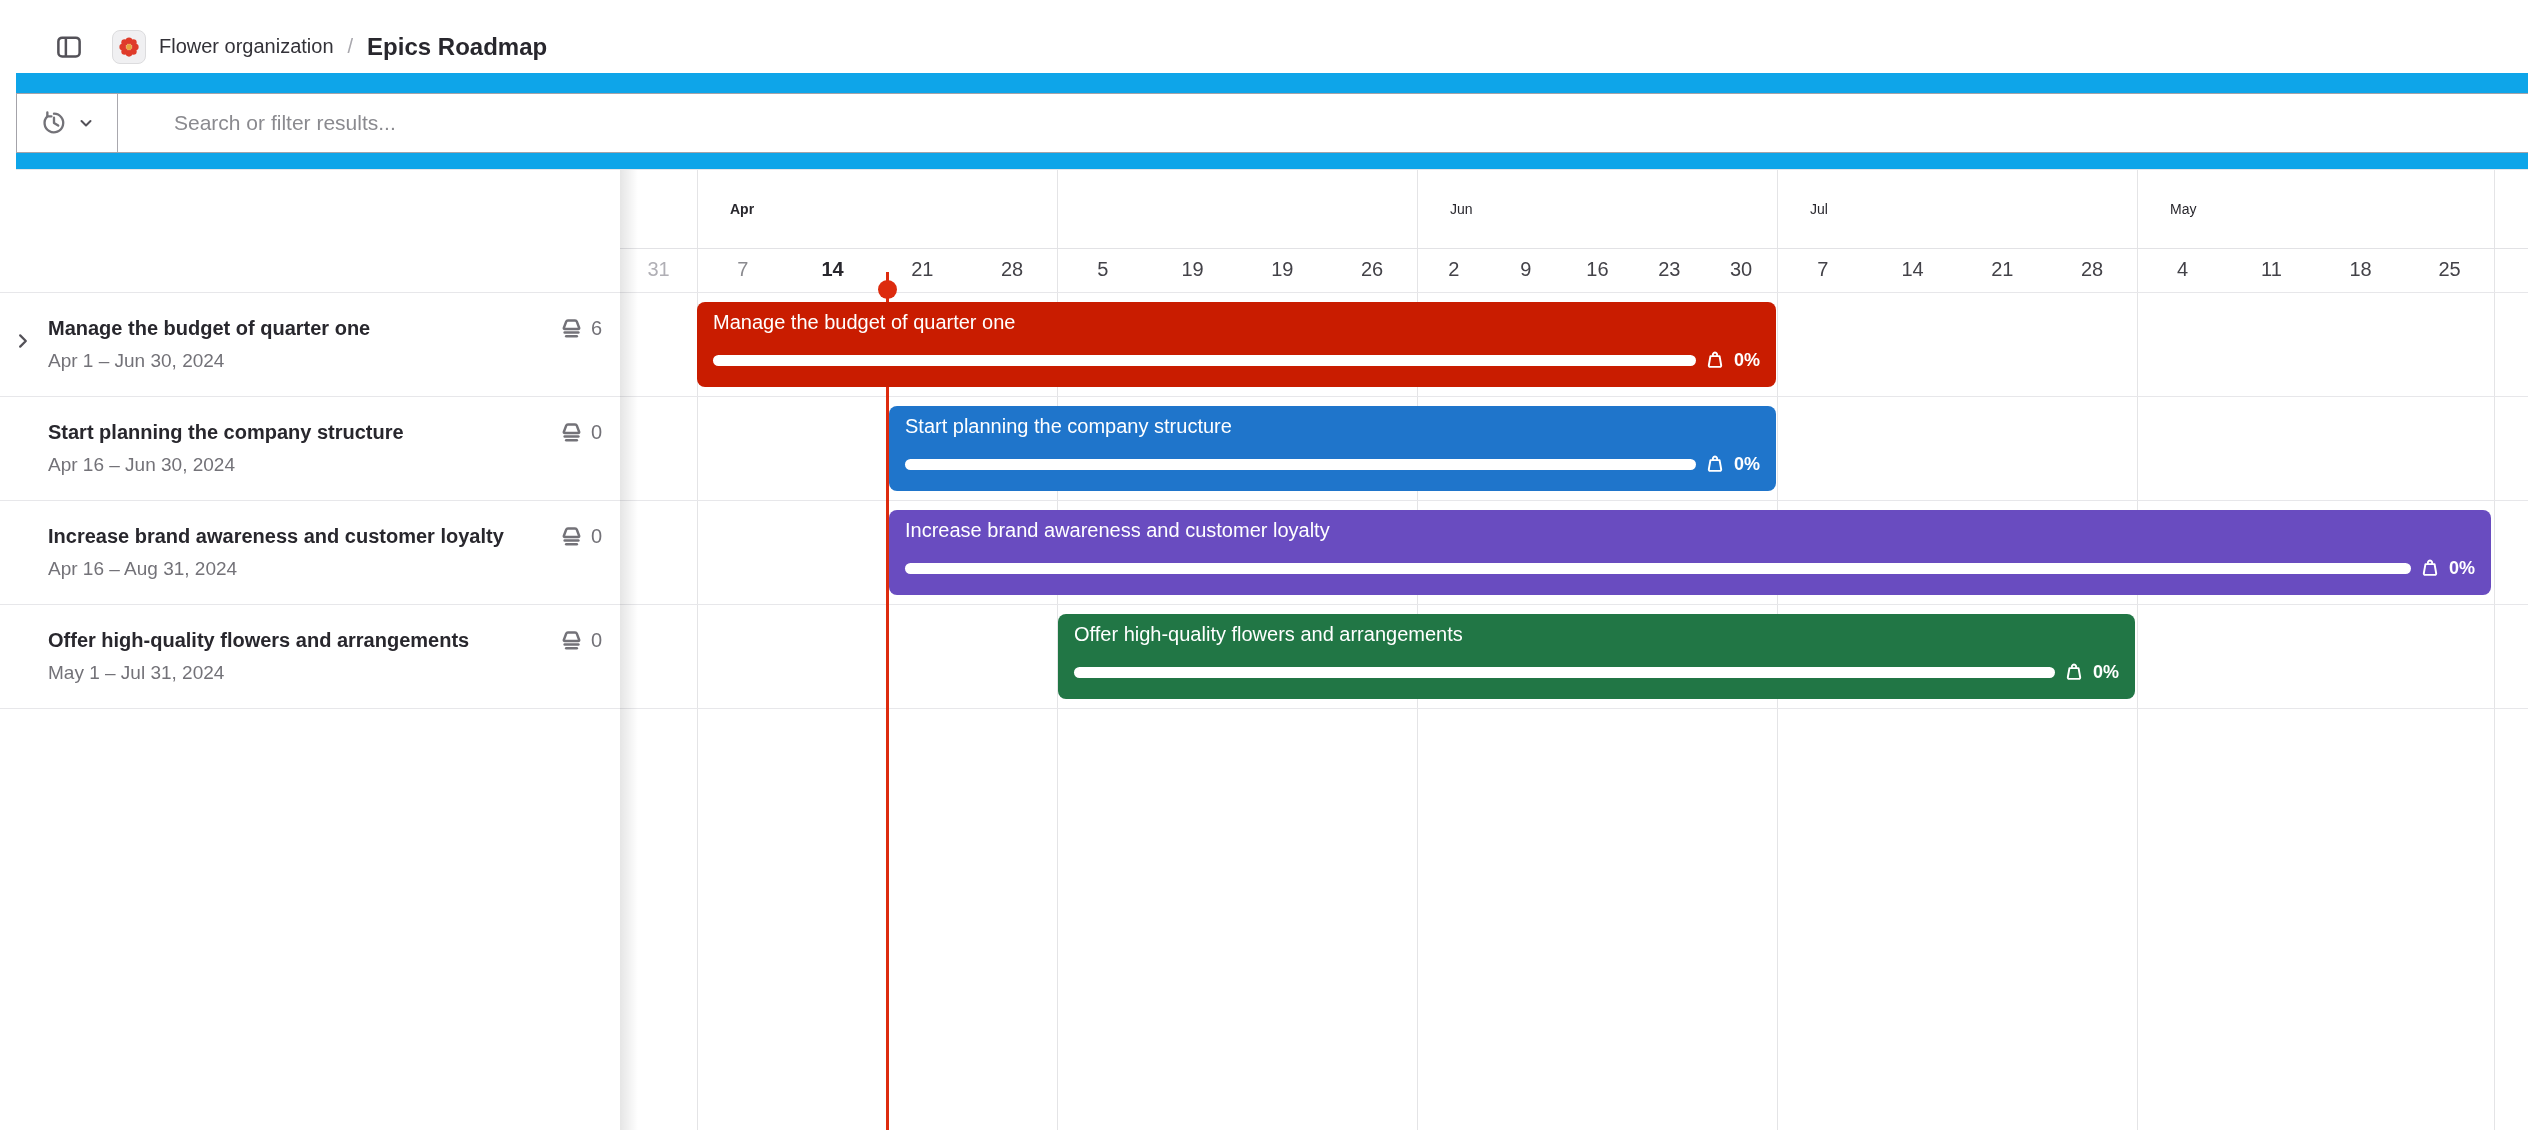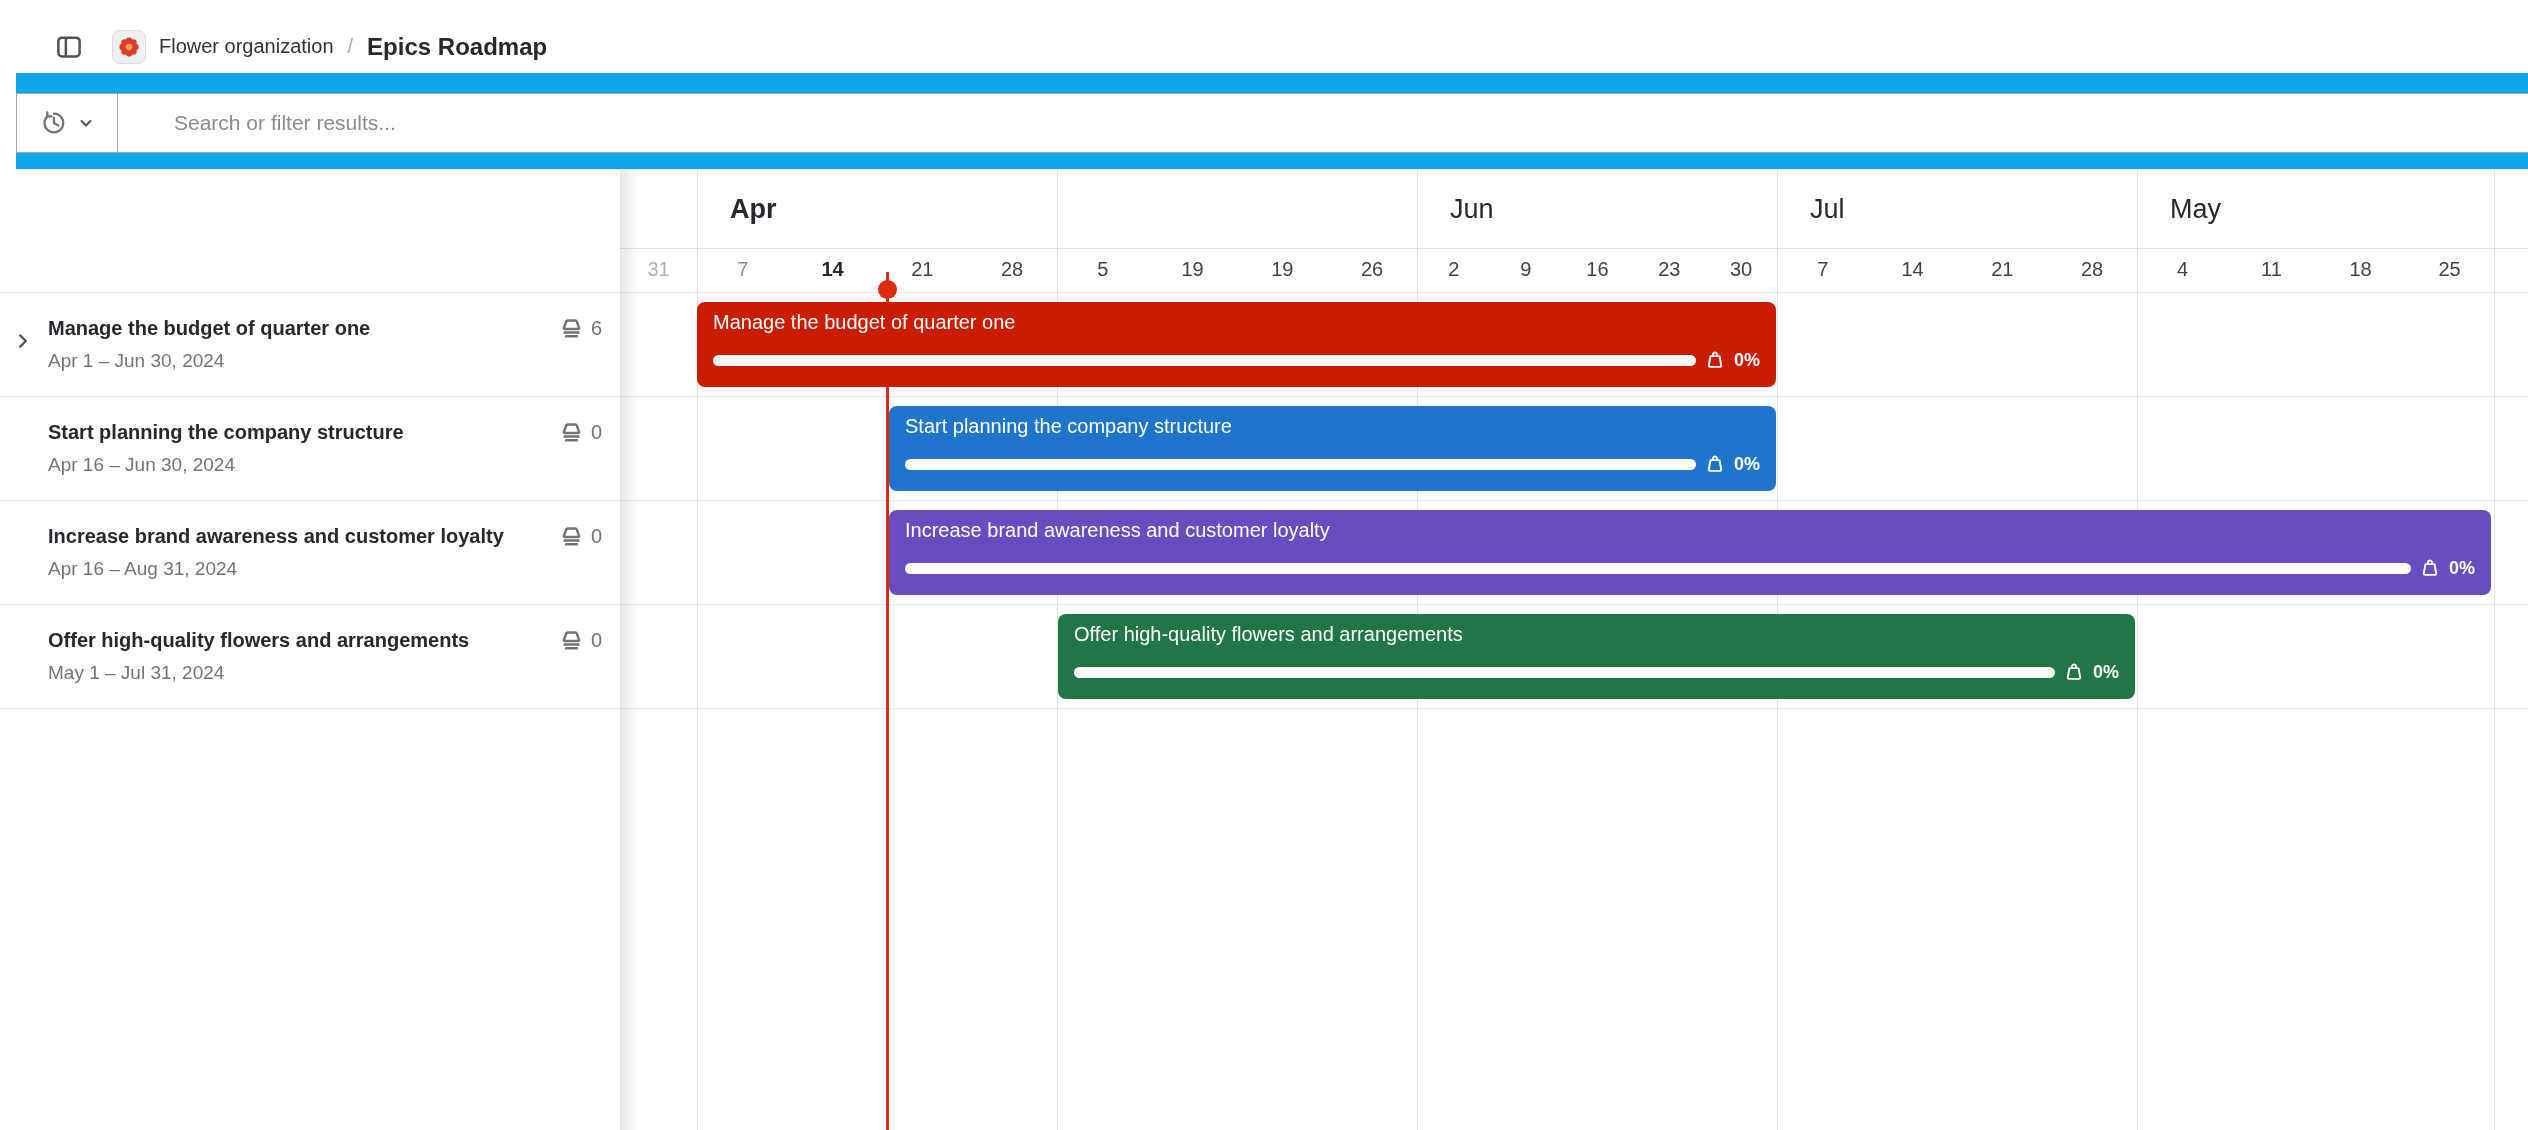--- a/index.html
+++ b/index.html
@@ -32,21 +32,21 @@
   
   .roadmap{position:absolute;top:170px;left:0;right:0;bottom:0;background:#fff;}
   .vline{position:absolute;top:0;bottom:0;width:1px;background:#e4e4e6;}
   .hline{position:absolute;left:0;right:0;height:1px;background:#e7e7ea;}
   .hline.chart-only{left:620px;background:#e2e2e5;}
   .list-shadow{position:absolute;left:620px;top:0;bottom:0;width:18px;
                background:linear-gradient(to right,rgba(0,0,0,0.10),rgba(0,0,0,0));}
 
   .months{position:absolute;left:620px;top:0;right:0;height:78px;}
   .month{position:absolute;top:0;height:78px;display:flex;align-items:center;padding-left:32px;
-         box-sizing:border-box;font-size:27px;color:#28272d;}
+         box-sizing:border-box;font-size:14px;color:#28272d;}
   .month.current{font-weight:700;}
 
   .weeksrow{position:absolute;left:620px;top:78px;right:0;height:44px;text-decoration:underline;}
   .weekset{position:absolute;top:0;height:44px;display:flex;}
   .tick{flex:1;text-align:center;line-height:42px;font-size:20px;color:#434248;}
   .tick.muted{color:#b0afb5;}
   .tick.past{color:#8a8a8f;}
   .tick.current{color:#28272d;font-weight:700;}
 
   .today-line{position:absolute;left:886px;top:102px;bottom:0;width:3px;}

